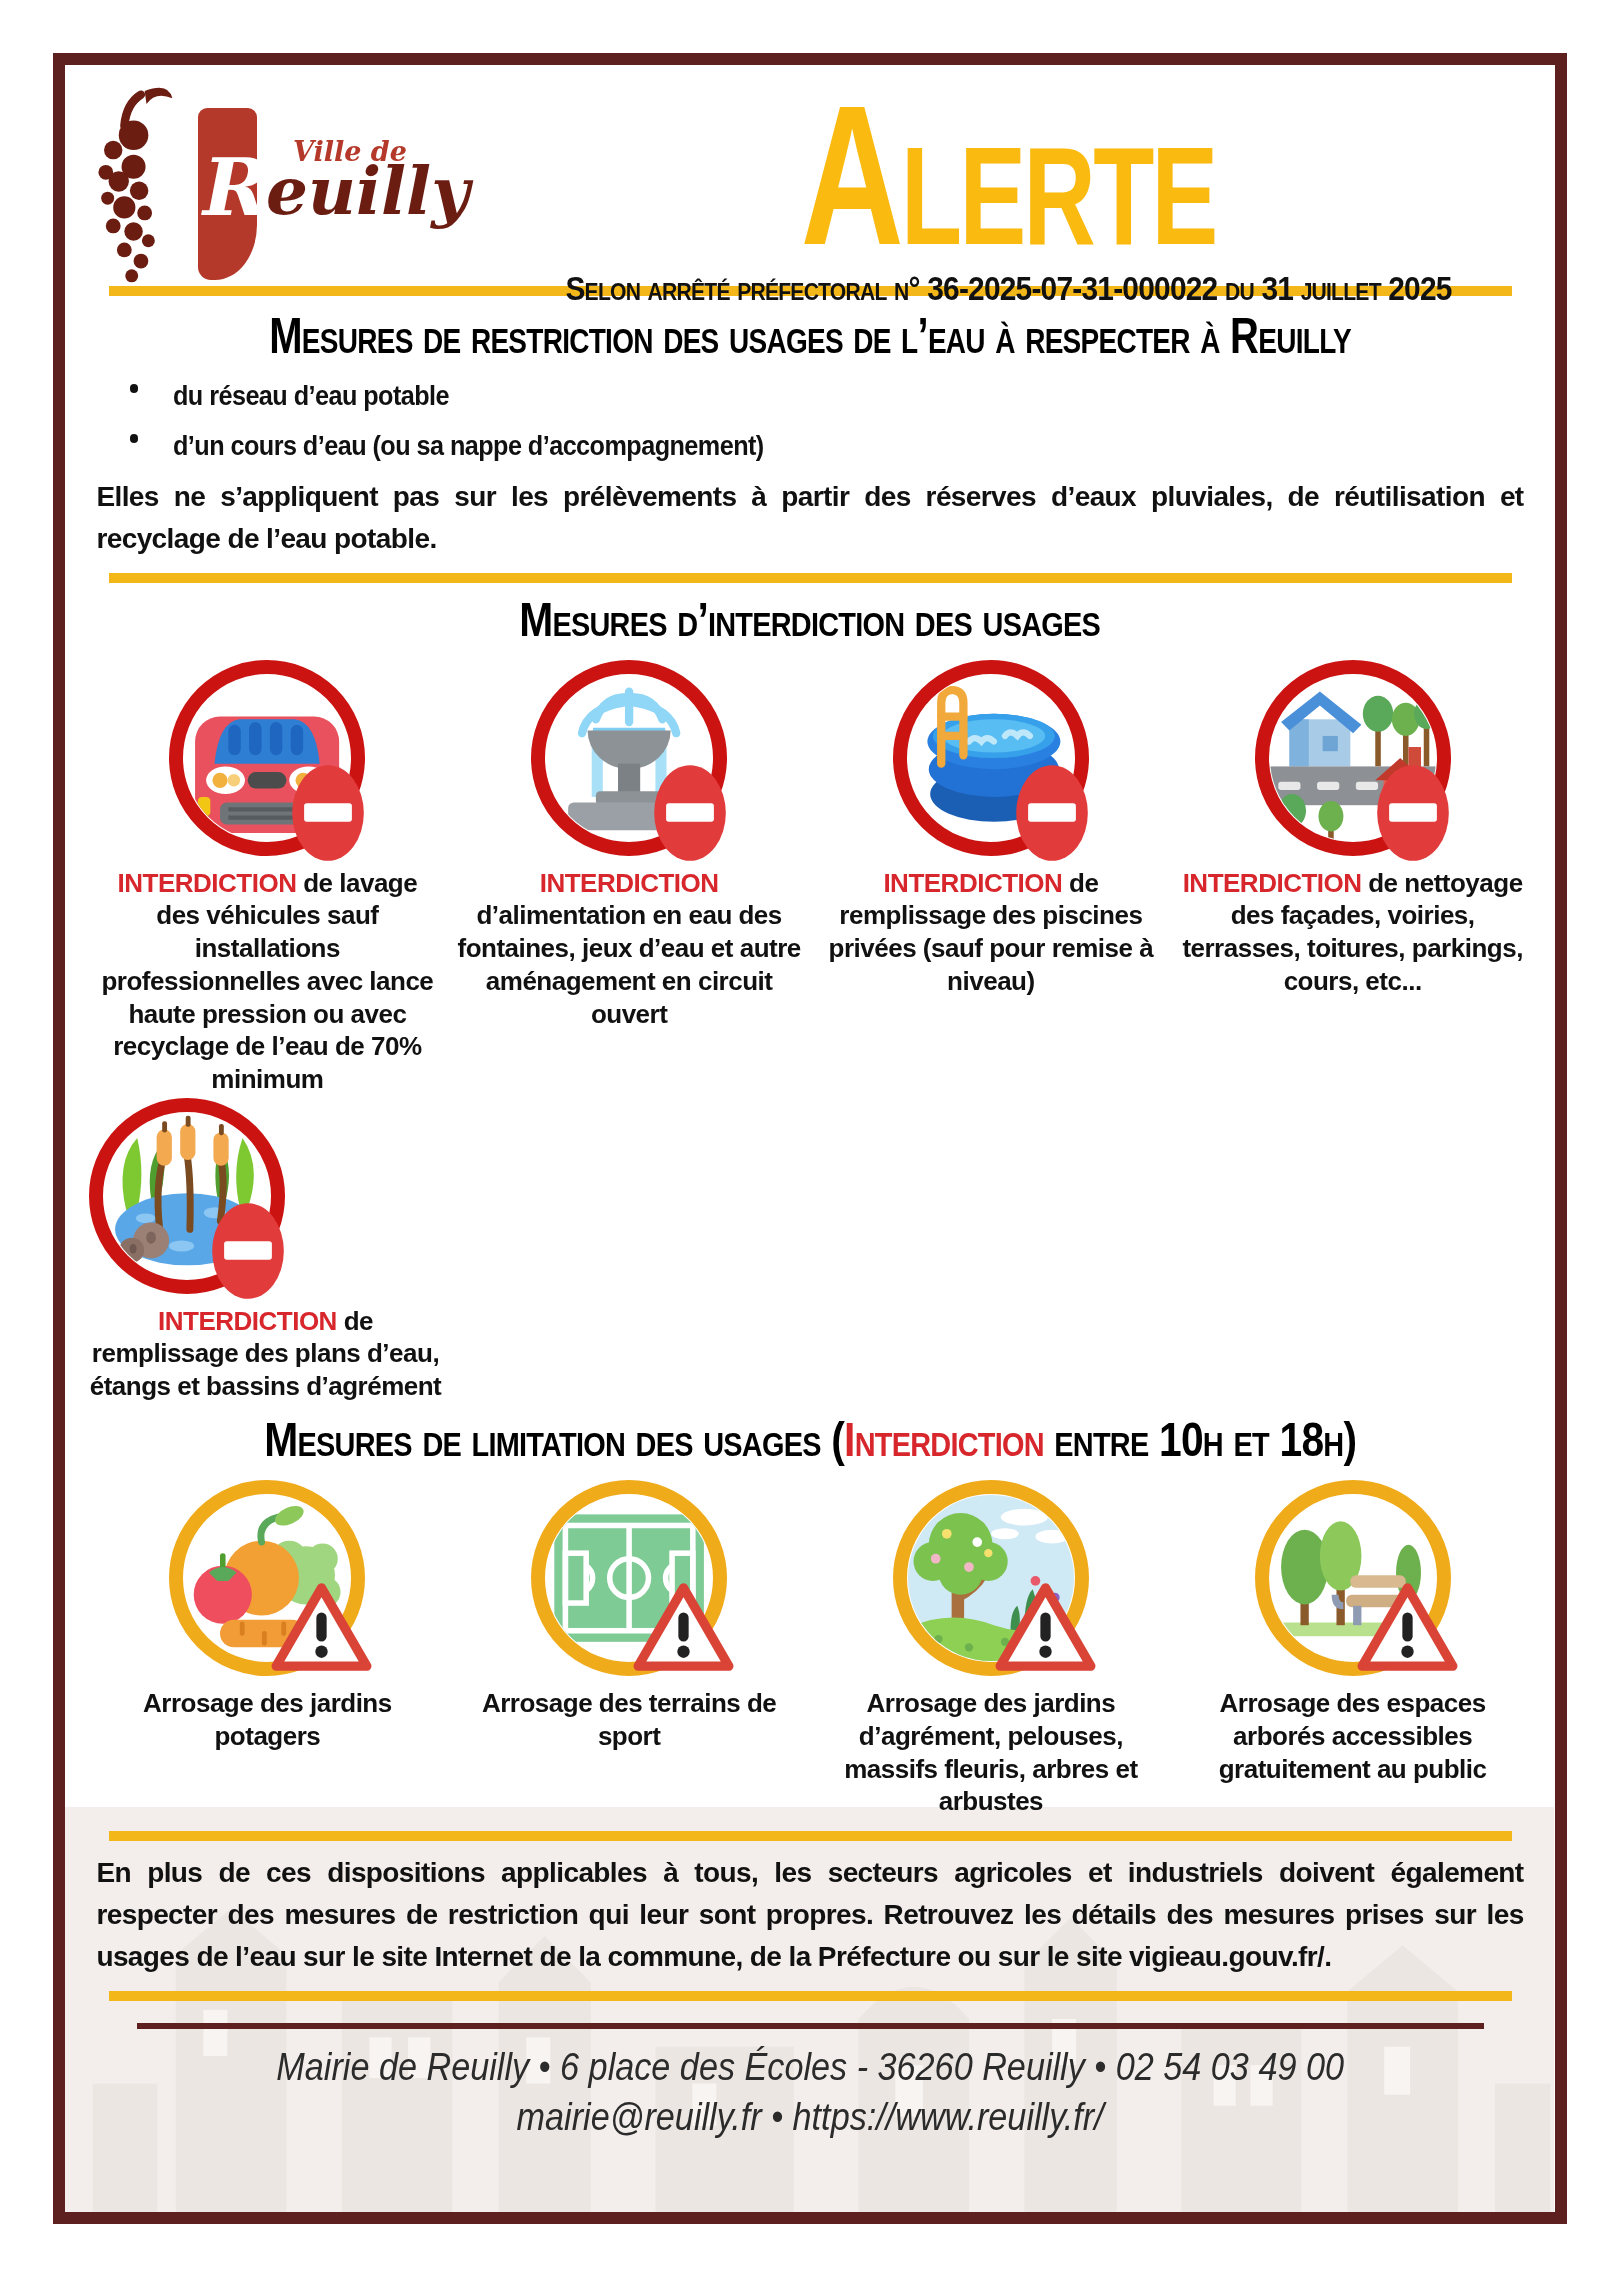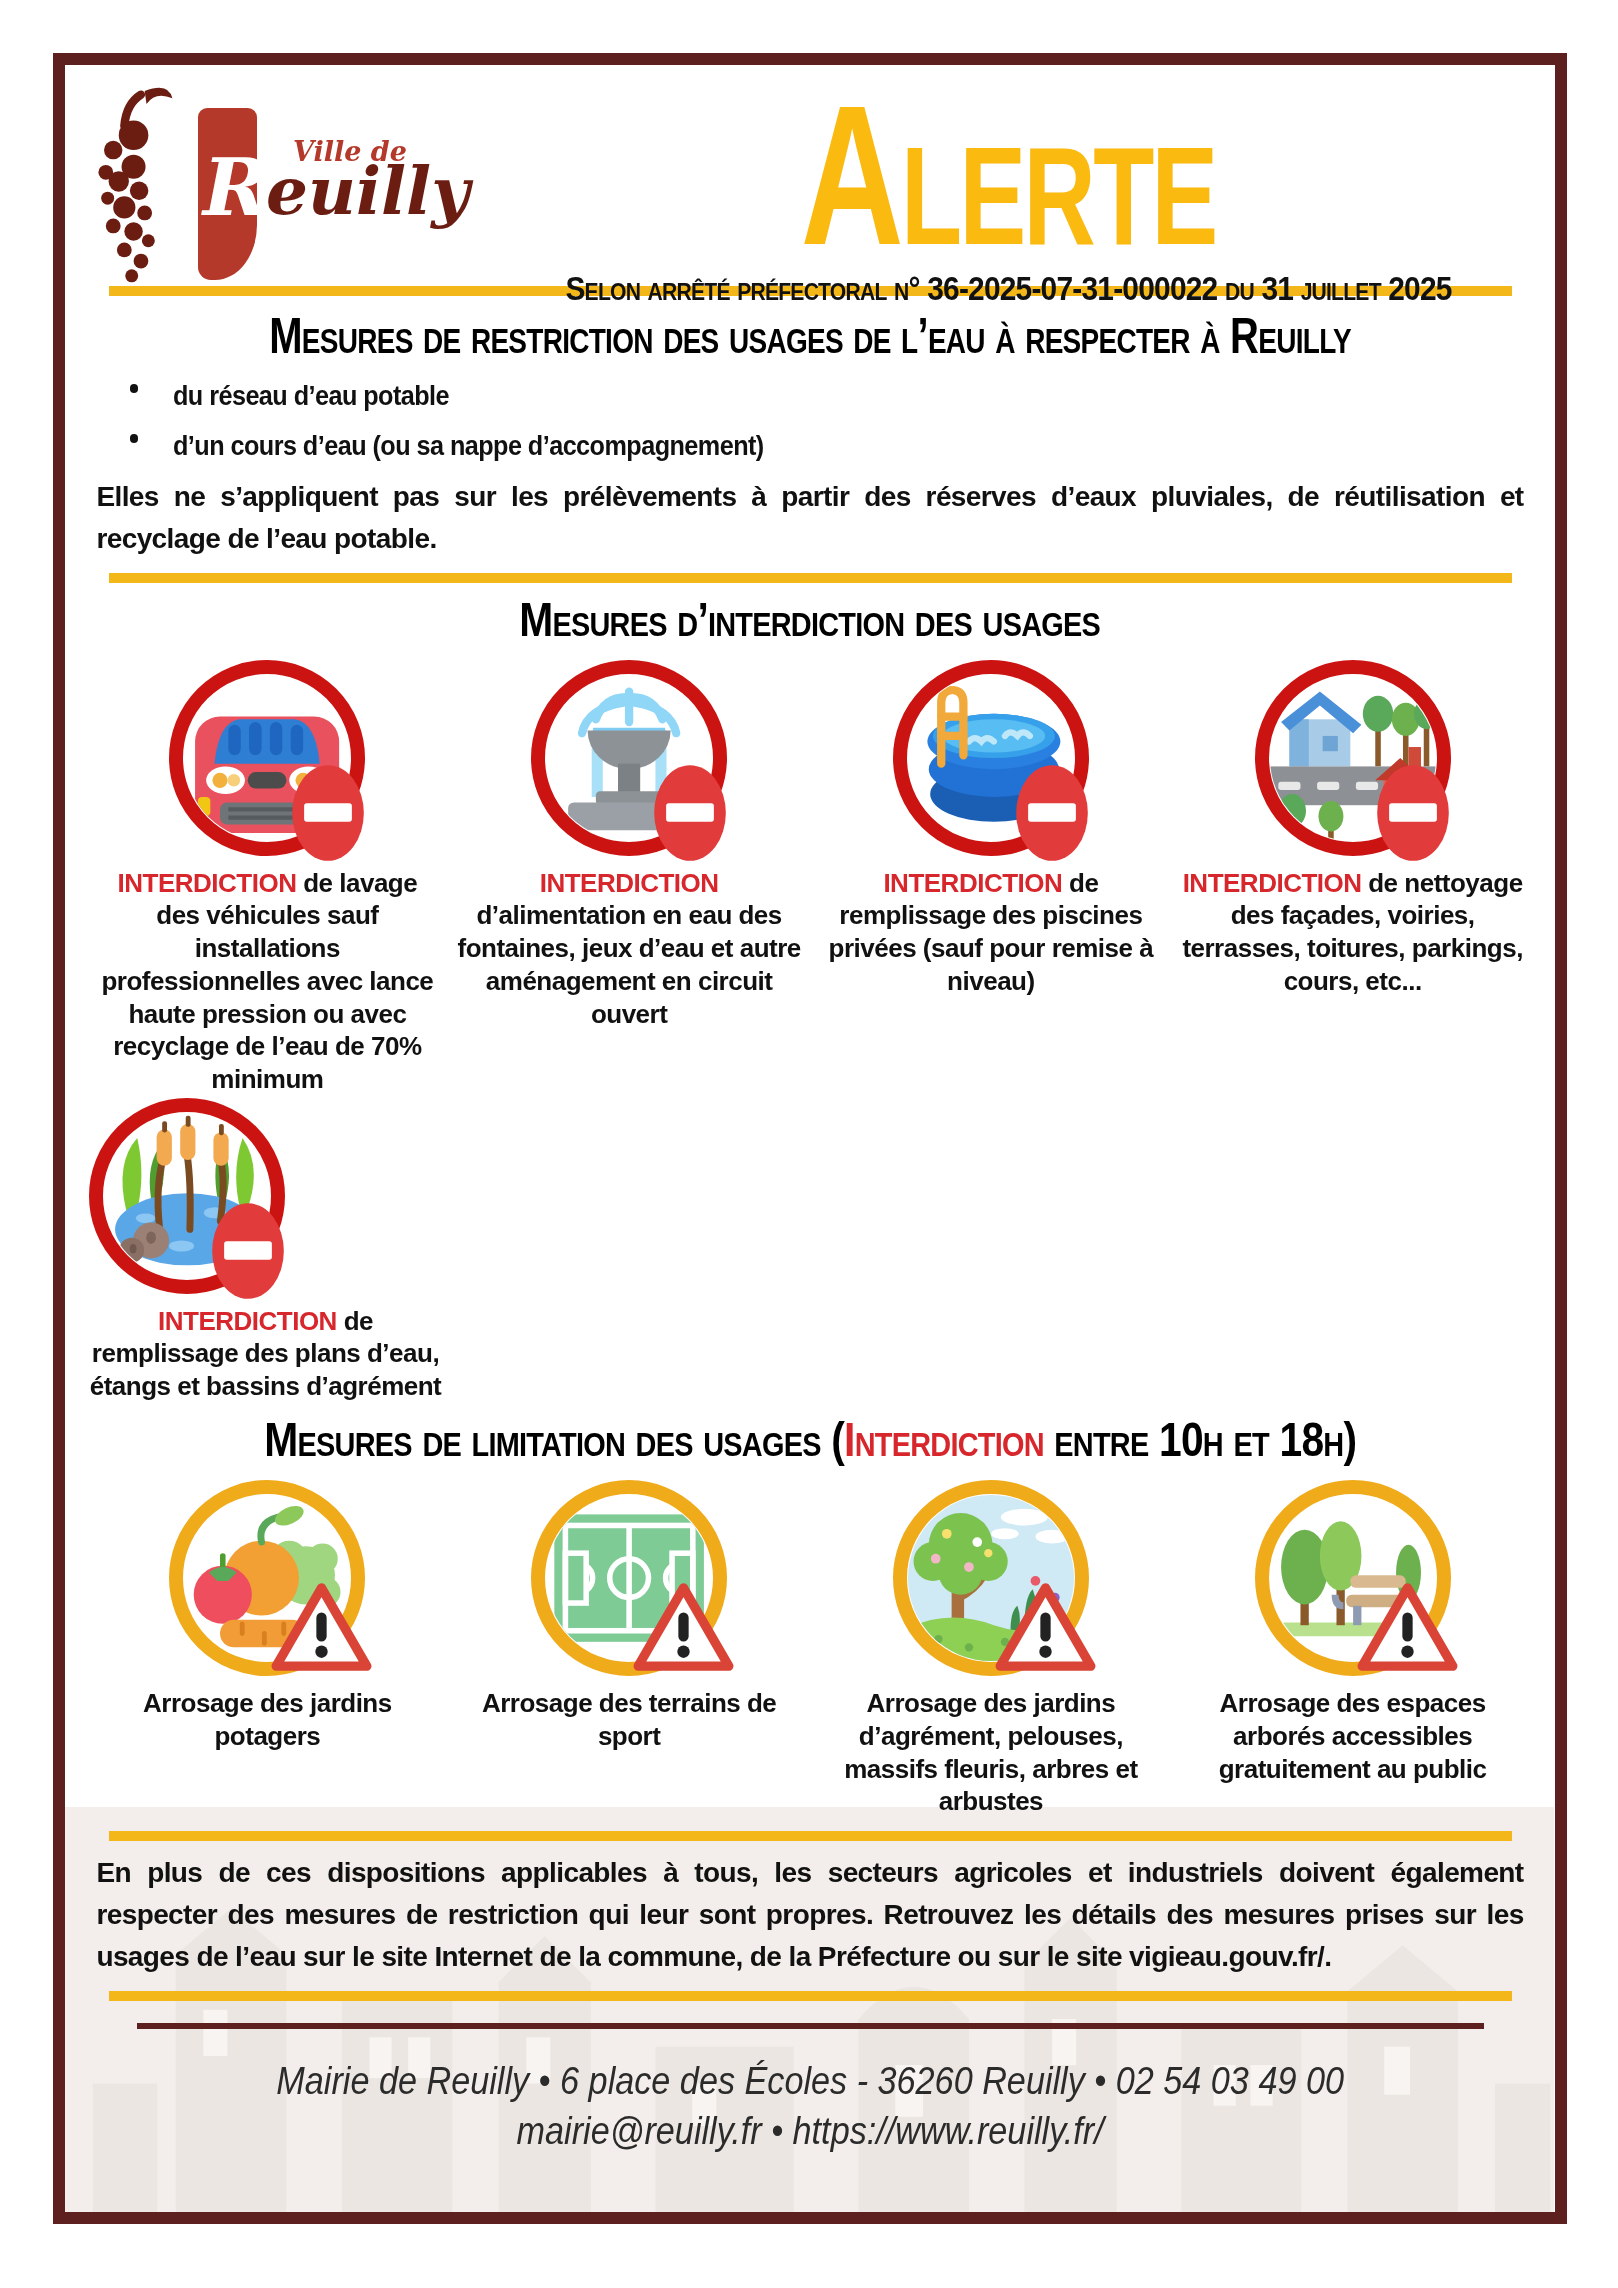--- a/index.html
+++ b/index.html
@@ -65,21 +65,21 @@
   .art { position:absolute; inset:0.9px; border-radius:50%; overflow:hidden; }
   .art svg { width:100%; height:100%; display:block; }
   .badge-ne { position:absolute; width:76px; height:102px; right:-14.8px; bottom:-22px; }
   .badge-wa { position:absolute; width:103px; height:96px; right:-22px; bottom:-13px; }
   .caption { margin-top:11px; font-weight:bold; font-size:26px; line-height:1.26; text-align:center; color:#111;
              letter-spacing:-0.5px; max-width:353px; }
   .caption .pre { color:#d8272c; }
   .center-cell { display:flex; flex-direction:column; align-items:flex-start; margin-top:1.8px; }
 
   
-  .contact { text-align:center; margin-top:27px; font-style:italic; color:#2b2b2b; }
+  .contact { text-align:center; margin-top:13px; font-style:italic; color:#2b2b2b; }
   .contact div { font-size:38px; line-height:1.32; }
   .contact span { display:inline-block; transform:scaleX(.9); transform-origin:50% 50%; white-space:nowrap; }
 </style>
 </head>
 <body>
 
 <div class="page">
 
   <div class="skyline">
     <svg viewBox="0 0 1614 448" preserveAspectRatio="none">

